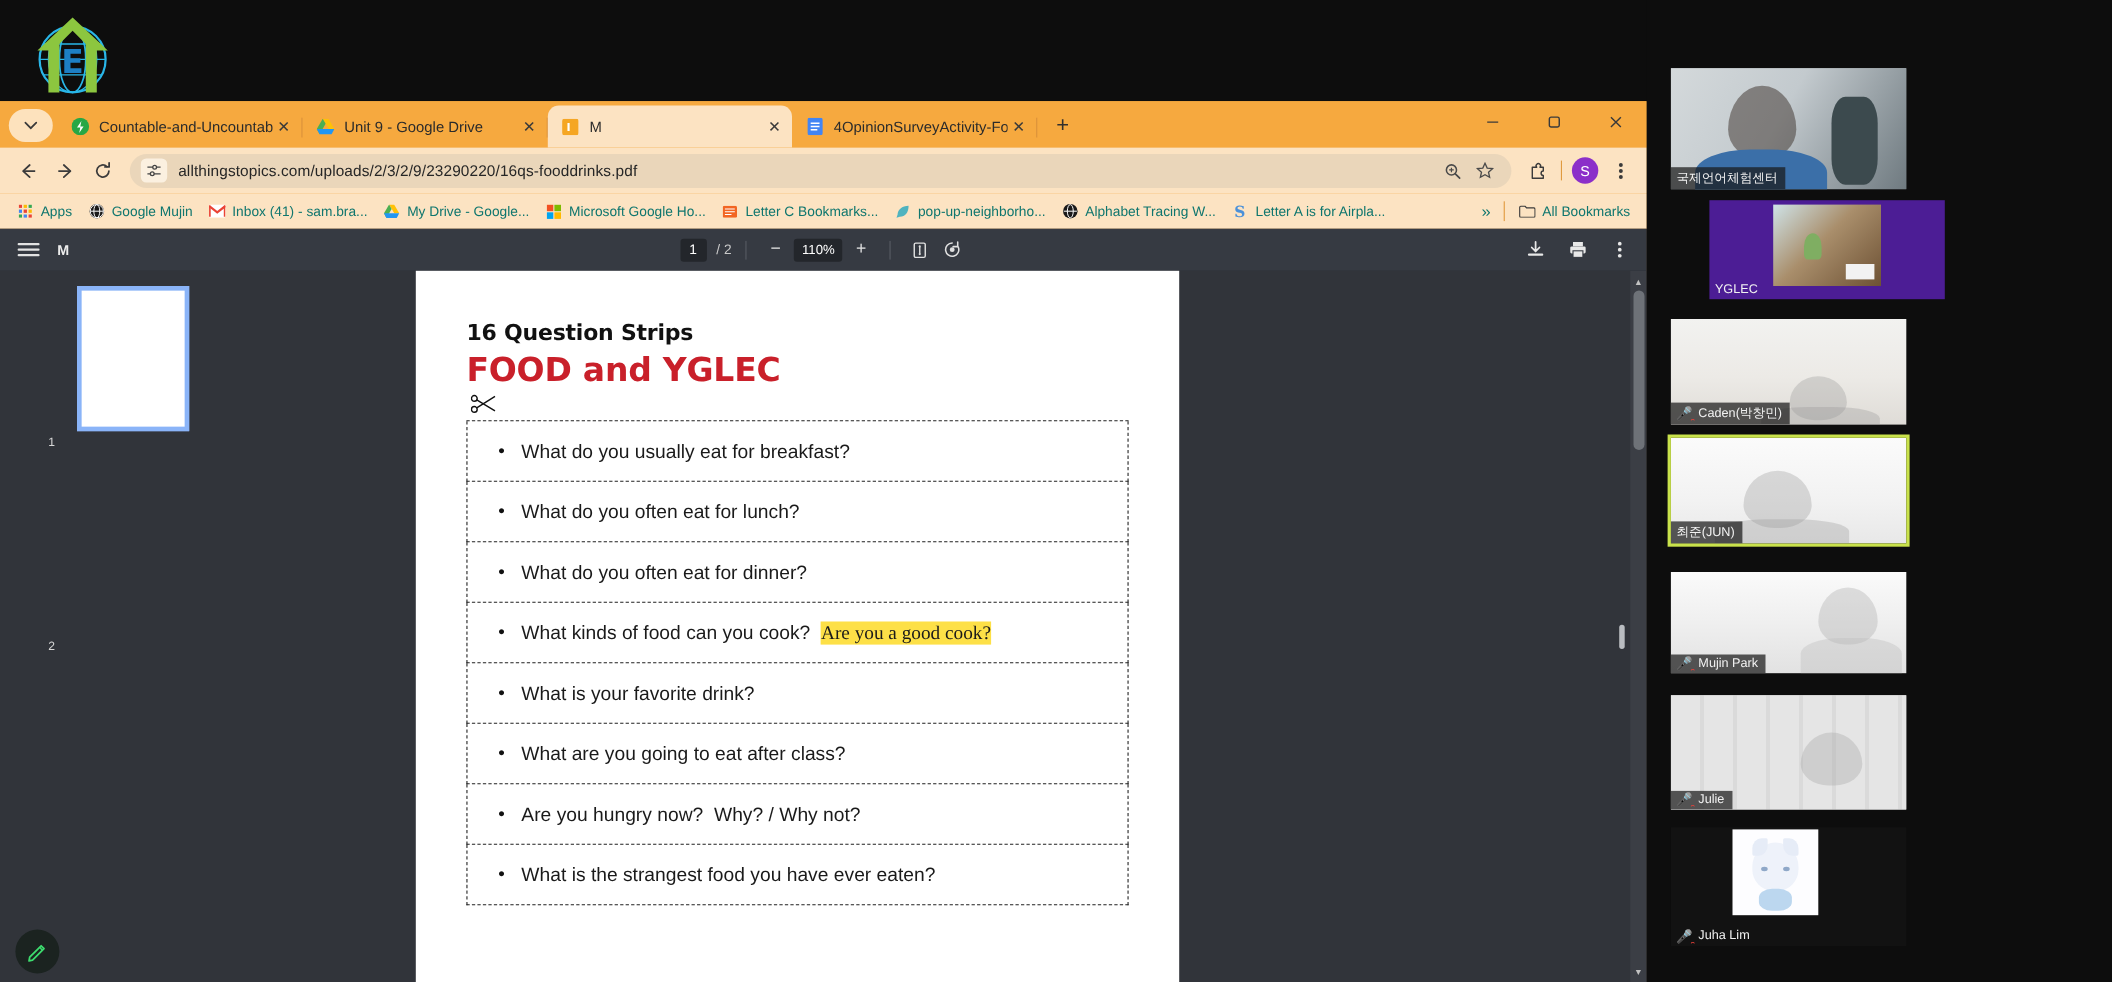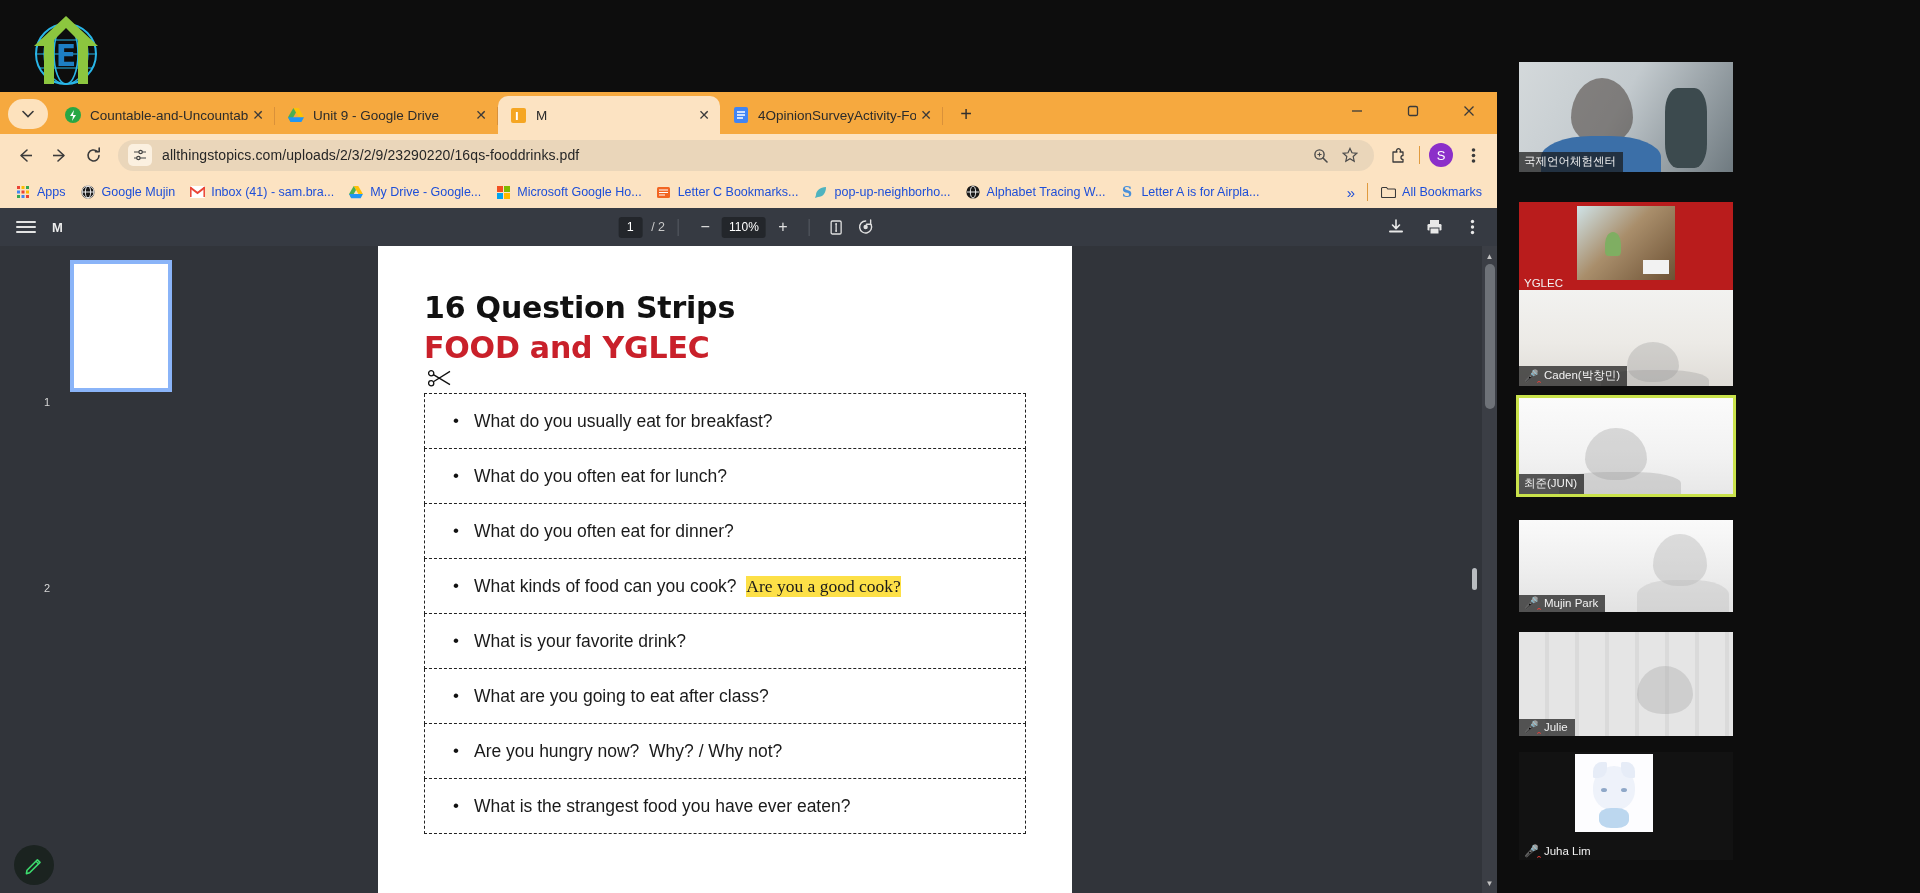--- a/index.html
+++ b/index.html
@@ -35,21 +35,21 @@
   .urlicon { width:24px; height:22px; background:#fbf0e0; border-radius:5px; display:flex; align-items:center; justify-content:center; margin-right:10px; flex:0 0 24px; }
   #urltext { font-size:14px; color:#262626; white-space:nowrap; letter-spacing:.1px; }
   .urlright { display:flex; align-items:center; gap:2px; margin-left:auto; }
   .urlbtn { width:28px; height:28px; display:flex; align-items:center; justify-content:center; color:#4a4a4a; }
   .omnibtn { width:32px; height:32px; display:flex; align-items:center; justify-content:center; color:#3b3b3b; }
   #avatar { width:24px; height:24px; border-radius:50%; background:#8b2fc9; color:#fff; font-size:13px;
             display:flex; align-items:center; justify-content:center; margin:0 4px; }
   .vsep { width:1px; height:18px; background:#e09a3e; margin:0 5px; }
 
   
-  #bookmarks { height:32px; background:#fce3c2; display:flex; align-items:center; padding:0 8px; font-size:12.5px; color:#1d4ed8; }
+  #bookmarks { height:32px; background:#fce3c2; display:flex; align-items:center; padding:0 8px; font-size:12.5px; color:#0f766e; }
   .bm { display:flex; align-items:center; height:24px; padding:0 7px; border-radius:5px; white-space:nowrap; }
   .bm-ico { width:16px; height:16px; margin-right:6px; flex:0 0 16px; display:flex; align-items:center; justify-content:center; }
   .bm-overflow { margin-left:auto; display:flex; align-items:center; }
 
   
   #pdfviewer { position:relative; height:685px; background:#31343a; }
   #pdftoolbar { height:38px; background:#363a42; display:flex; align-items:center; padding:0 12px; color:#e8e8e8; }
   #pdfmenu { width:28px; height:28px; display:flex; flex-direction:column; justify-content:center; gap:3.5px; padding:0 4px; }
   #pdfmenu i { display:block; height:1.8px; background:#e3e3e3; border-radius:1px; }
   #pdfname { font-size:13px; margin-left:12px; font-weight:bold; color:#ececec; }
@@ -64,21 +64,21 @@
   #pdfright { margin-left:auto; display:flex; align-items:center; gap:12px; }
 
   #pdfbody { position:relative; height:647px; display:flex; }
   #thumbpane { width:240px; background:#31343a; position:relative; flex:0 0 240px; }
   .thumb { position:absolute; left:74px; width:94px; height:124px; background:#fff; }
   .thumb.sel { outline:4px solid #8ab4f8; outline-offset:-0px; box-shadow:0 0 0 4px #8ab4f8; }
   .thumbnum { position:absolute; width:94px; text-align:center; font-size:11px; color:#d7d7d7; }
 
   #pagearea { flex:1; position:relative; background:#31343a; overflow:hidden; }
   #page { position:absolute; left:138px; top:0; width:694px; height:647px; background:#fff; padding:44px 46px 0 46px; }
-  #pgtitle1 { font-size:30px; font-weight:bold; color:#111; letter-spacing:-.2px; font-family:"DejaVu Sans", sans-serif; }
+  #pgtitle1 { font-size:20px; font-weight:bold; color:#111; letter-spacing:-.2px; font-family:"DejaVu Sans", sans-serif; }
   #pgtitle2 { font-size:30px; font-weight:bold; color:#c9202a; margin-top:5px; letter-spacing:-.2px; font-family:"DejaVu Sans", sans-serif; }
   #scissors { font-size:18px; color:#111; margin:4px 0 4px 4px; height:20px; }
   #strips { border-top:1.6px dashed #222; }
   .strip { border-bottom:1.6px dashed #222; border-left:1.6px dashed #222; border-right:1.6px dashed #222;
            height:55px; display:flex; align-items:center; padding-left:28px; }
   .strip .dot { font-size:17px; color:#111; margin-right:15px; line-height:0; }
   .strip .q { font-size:17.5px; color:#1a1a1a; white-space:nowrap; }
   .hl { background:#fde047;font-family:Liberation Serif, serif; }
 
   #vscroll { position:absolute; right:0; top:0; width:15px; height:647px; background:#3b3e45; }
@@ -516,21 +516,21 @@
     <div class="vtile roomA" style="top:62px; height:110px;">
       <div style="position:absolute;inset:0;background:linear-gradient(120deg,#d4d9db 0%,#c3cace 45%,#6f7a80 100%);"></div>
       <div class="blob" style="left:52px; top:16px; width:62px; height:66px; background:rgba(70,60,55,.55);"></div>
       <div class="blob" style="left:22px; top:74px; width:120px; height:50px; background:#3b6fa8; border-radius:42% 42% 0 0;"></div>
       <div class="blob" style="left:146px; top:26px; width:42px; height:80px; background:#3c4a4e; border-radius:30%;"></div>
       <div class="vname">
         <span>국제언어체험센터</span>
       </div>
     </div>
 
-    <div class="vtile" style="top:202px; height:90px; background:#b91c1c;">
+    <div class="vtile" style="top:182px; height:90px; background:#4c1d95;margin-left:35px;">
       <div style="position:absolute;left:58px;top:4px;width:98px;height:74px;background:linear-gradient(135deg,#cfe3e8 0%,#a98e6b 45%,#6d5134 100%);"></div>
       <div style="position:absolute;left:86px;top:30px;width:16px;height:24px;background:#7fae62;border-radius:50% 50% 20% 20%;"></div>
       <div style="position:absolute;left:124px;top:58px;width:26px;height:14px;background:#f2f2f2;"></div>
       <div class="vname" style="background:transparent;">
         <span>YGLEC</span>
       </div>
     </div>
 
     <div class="vtile roomB" style="top:290px; height:96px;">
       <div class="blob" style="left:108px; top:52px; width:52px; height:40px;"></div>

